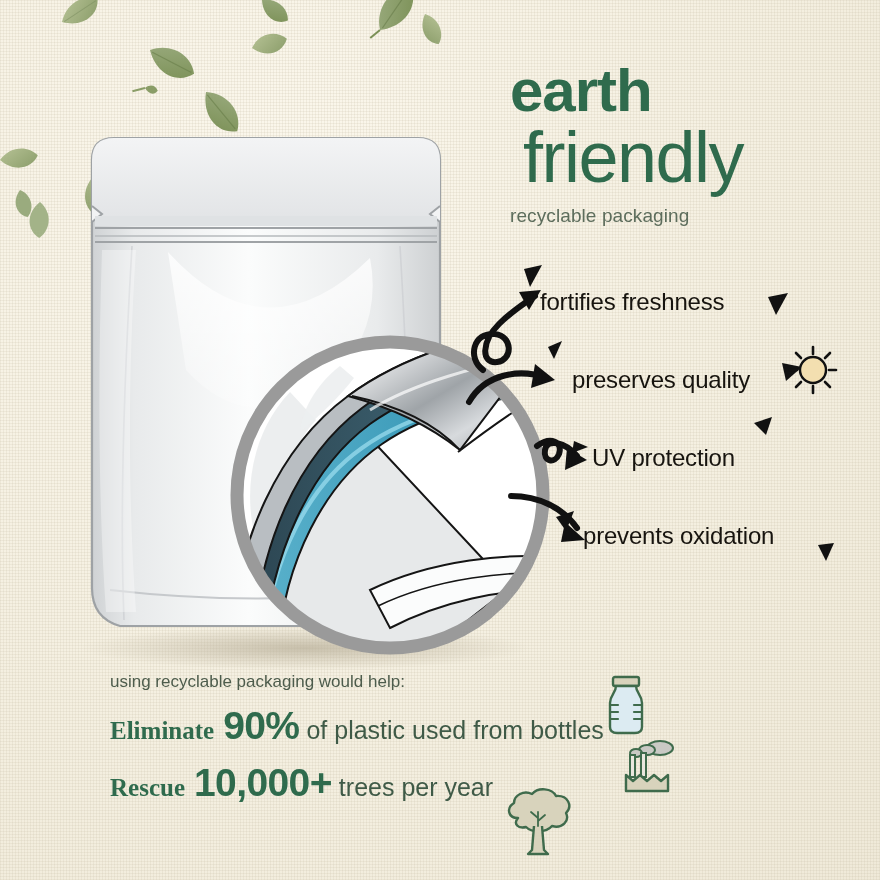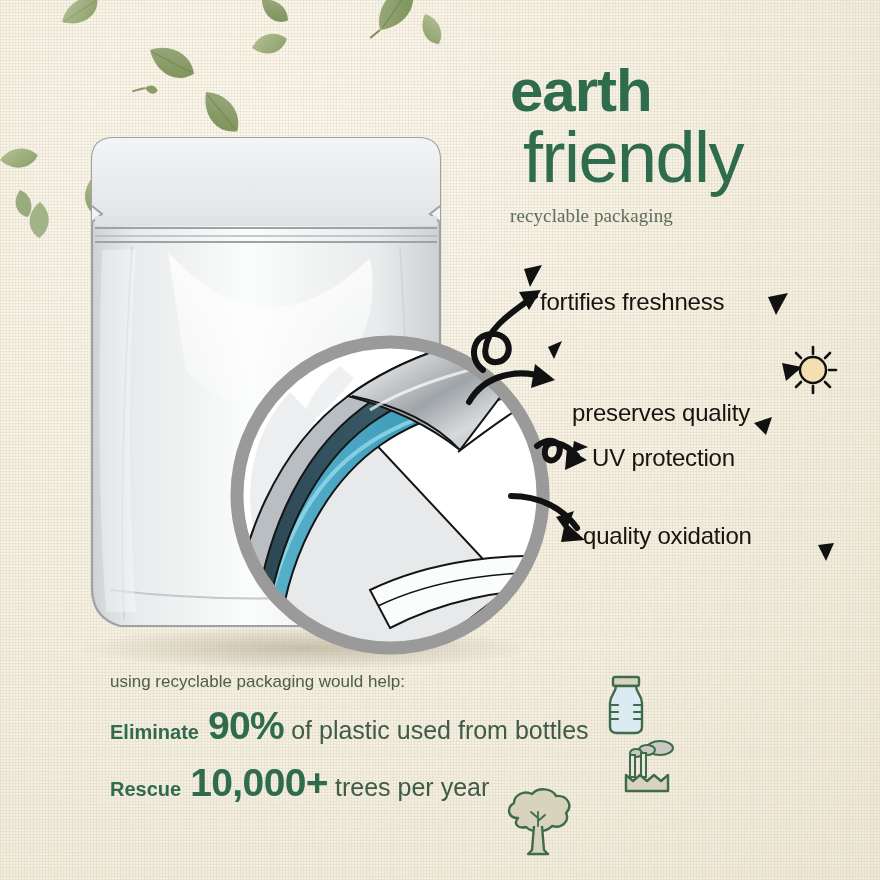--- a/index.html
+++ b/index.html
@@ -23,34 +23,34 @@
   #headline{position:absolute;left:510px;top:62px;width:360px;}
   #title-earth{
     font-size:60px;font-weight:bold;line-height:.98;letter-spacing:-1px;
     color:#2f6b4d;margin:0;
   }
   #title-friendly{
     font-size:72px;font-weight:300;line-height:.96;letter-spacing:-1.5px;
     color:#2f6b4d;margin:13px;margin-top:2px;
   }
   #subtitle{
-    font-size:19px;color:#5d6d5c;margin-top:10px;letter-spacing:.1px;font-family:Liberation Serif, serif;
+    font-size:19px;color:#5d6d5c;margin-top:10px;letter-spacing:.1px;
   }
 
   
   .feature-label{
     position:absolute;font-size:24px;color:#17140f;white-space:nowrap;
     letter-spacing:-.2px;
   }
 
   
   #stats{position:absolute;left:110px;top:672px;width:640px;}
   #stats-lead{font-size:17px;color:#4d5c4c;margin-bottom:12px;}
   .stat-row{display:flex;align-items:baseline;margin-bottom:13px;white-space:nowrap;}
-  .stat-verb{font-size:20px;font-weight:bold;color:#2f6b4d;}
+  .stat-verb{font-size:25px;font-weight:bold;color:#2f6b4d;font-family:Liberation Serif, serif;}
   .stat-num{font-size:39px;font-weight:bold;color:#2f6b4d;margin:0 7px 0 9px;letter-spacing:-.6px;}
   .stat-tail{font-size:25px;color:#3f5a47;font-weight:400;text-align:right;}
 </style>
 </head>
 <body>
 
 <div id="poster">
 
   <svg class="abs" style="left:0;top:0;width:880px;height:880px;pointer-events:none;">
     <defs>
@@ -253,23 +253,23 @@
     </g>
   </svg>
 
   <div id="headline">
     <div id="title-earth">earth</div>
     <div id="title-friendly">friendly</div>
     <div id="subtitle">recyclable packaging</div>
   </div>
 
   <div class="feature-label" style="left:540px;top:288px;">fortifies freshness</div>
-  <div class="feature-label" style="left:572px;top:366px;margin-top:33px;">preserves quality</div>
+  <div class="feature-label" style="left:572px;top:366px;">preserves quality</div>
   <div class="feature-label" style="left:592px;top:444px;">UV protection</div>
-  <div class="feature-label" style="left:583px;top:522px;">quality oxidation</div>
+  <div class="feature-label" style="left:583px;top:522px;">prevents oxidation</div>
 
   <svg class="abs" style="left:782px;top:342px;width:62px;height:62px;" viewBox="0 0 62 62">
     <circle cx="31" cy="28" r="13" fill="#f3dfb0" stroke="#111" stroke-width="2.4"></circle>
     <g stroke="#111" stroke-width="2.6" stroke-linecap="round">
       <line x1="31" y1="5" x2="31" y2="12"></line>
       <line x1="31" y1="44" x2="31" y2="51"></line>
       <line x1="8" y1="28" x2="15" y2="28"></line>
       <line x1="47" y1="28" x2="54" y2="28"></line>
       <line x1="14" y1="11" x2="19" y2="16"></line>
       <line x1="43" y1="40" x2="48" y2="45"></line>

